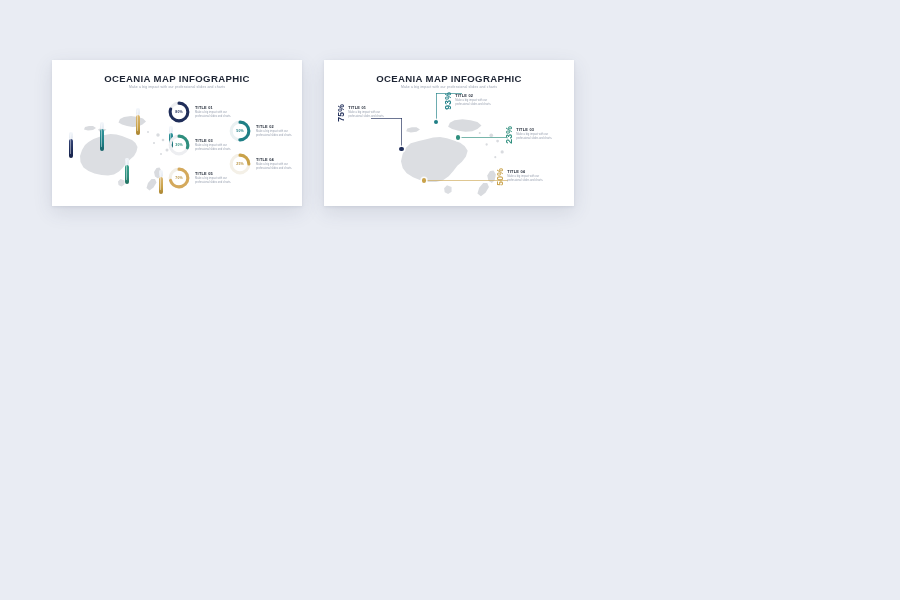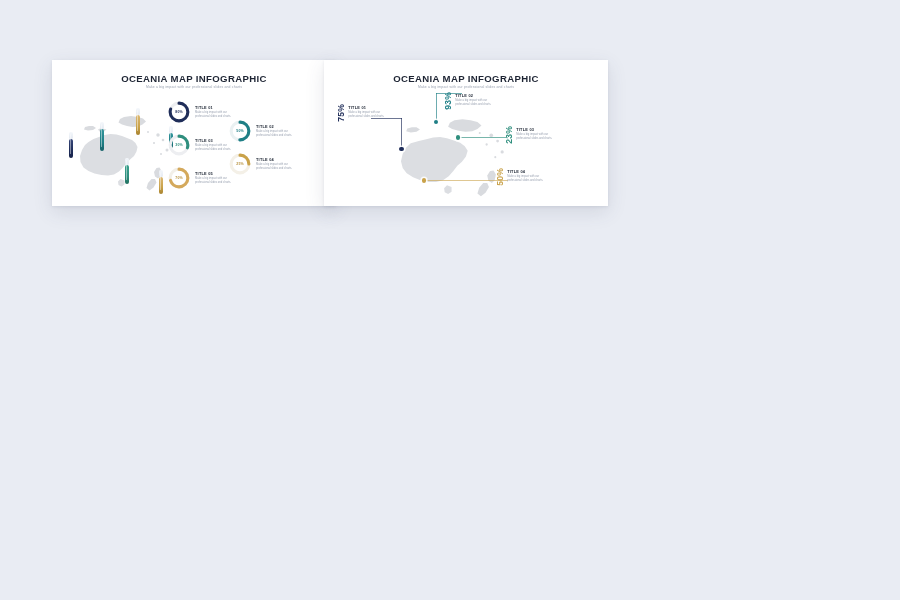--- a/index.html
+++ b/index.html
@@ -11,21 +11,20 @@
     position:relative;
   }
   .stage{position:absolute;inset:0;}
 
   
   .slide{
     position:absolute;
     background:#ffffff;
     box-shadow:0 6px 18px rgba(60,70,100,.13), 0 1px 3px rgba(60,70,100,.10);
     overflow:hidden;
-    padding-left:34px;
   }
   #slide-left{ left:52px; top:60px; width:250px; height:146px; }
   #slide-right{ left:324px; top:60px; width:250px; height:146px; }
 
   .slide-inner{position:absolute;inset:0;}
 
   
   .title{
     position:absolute;left:0;right:0;top:13px;
     text-align:center;

